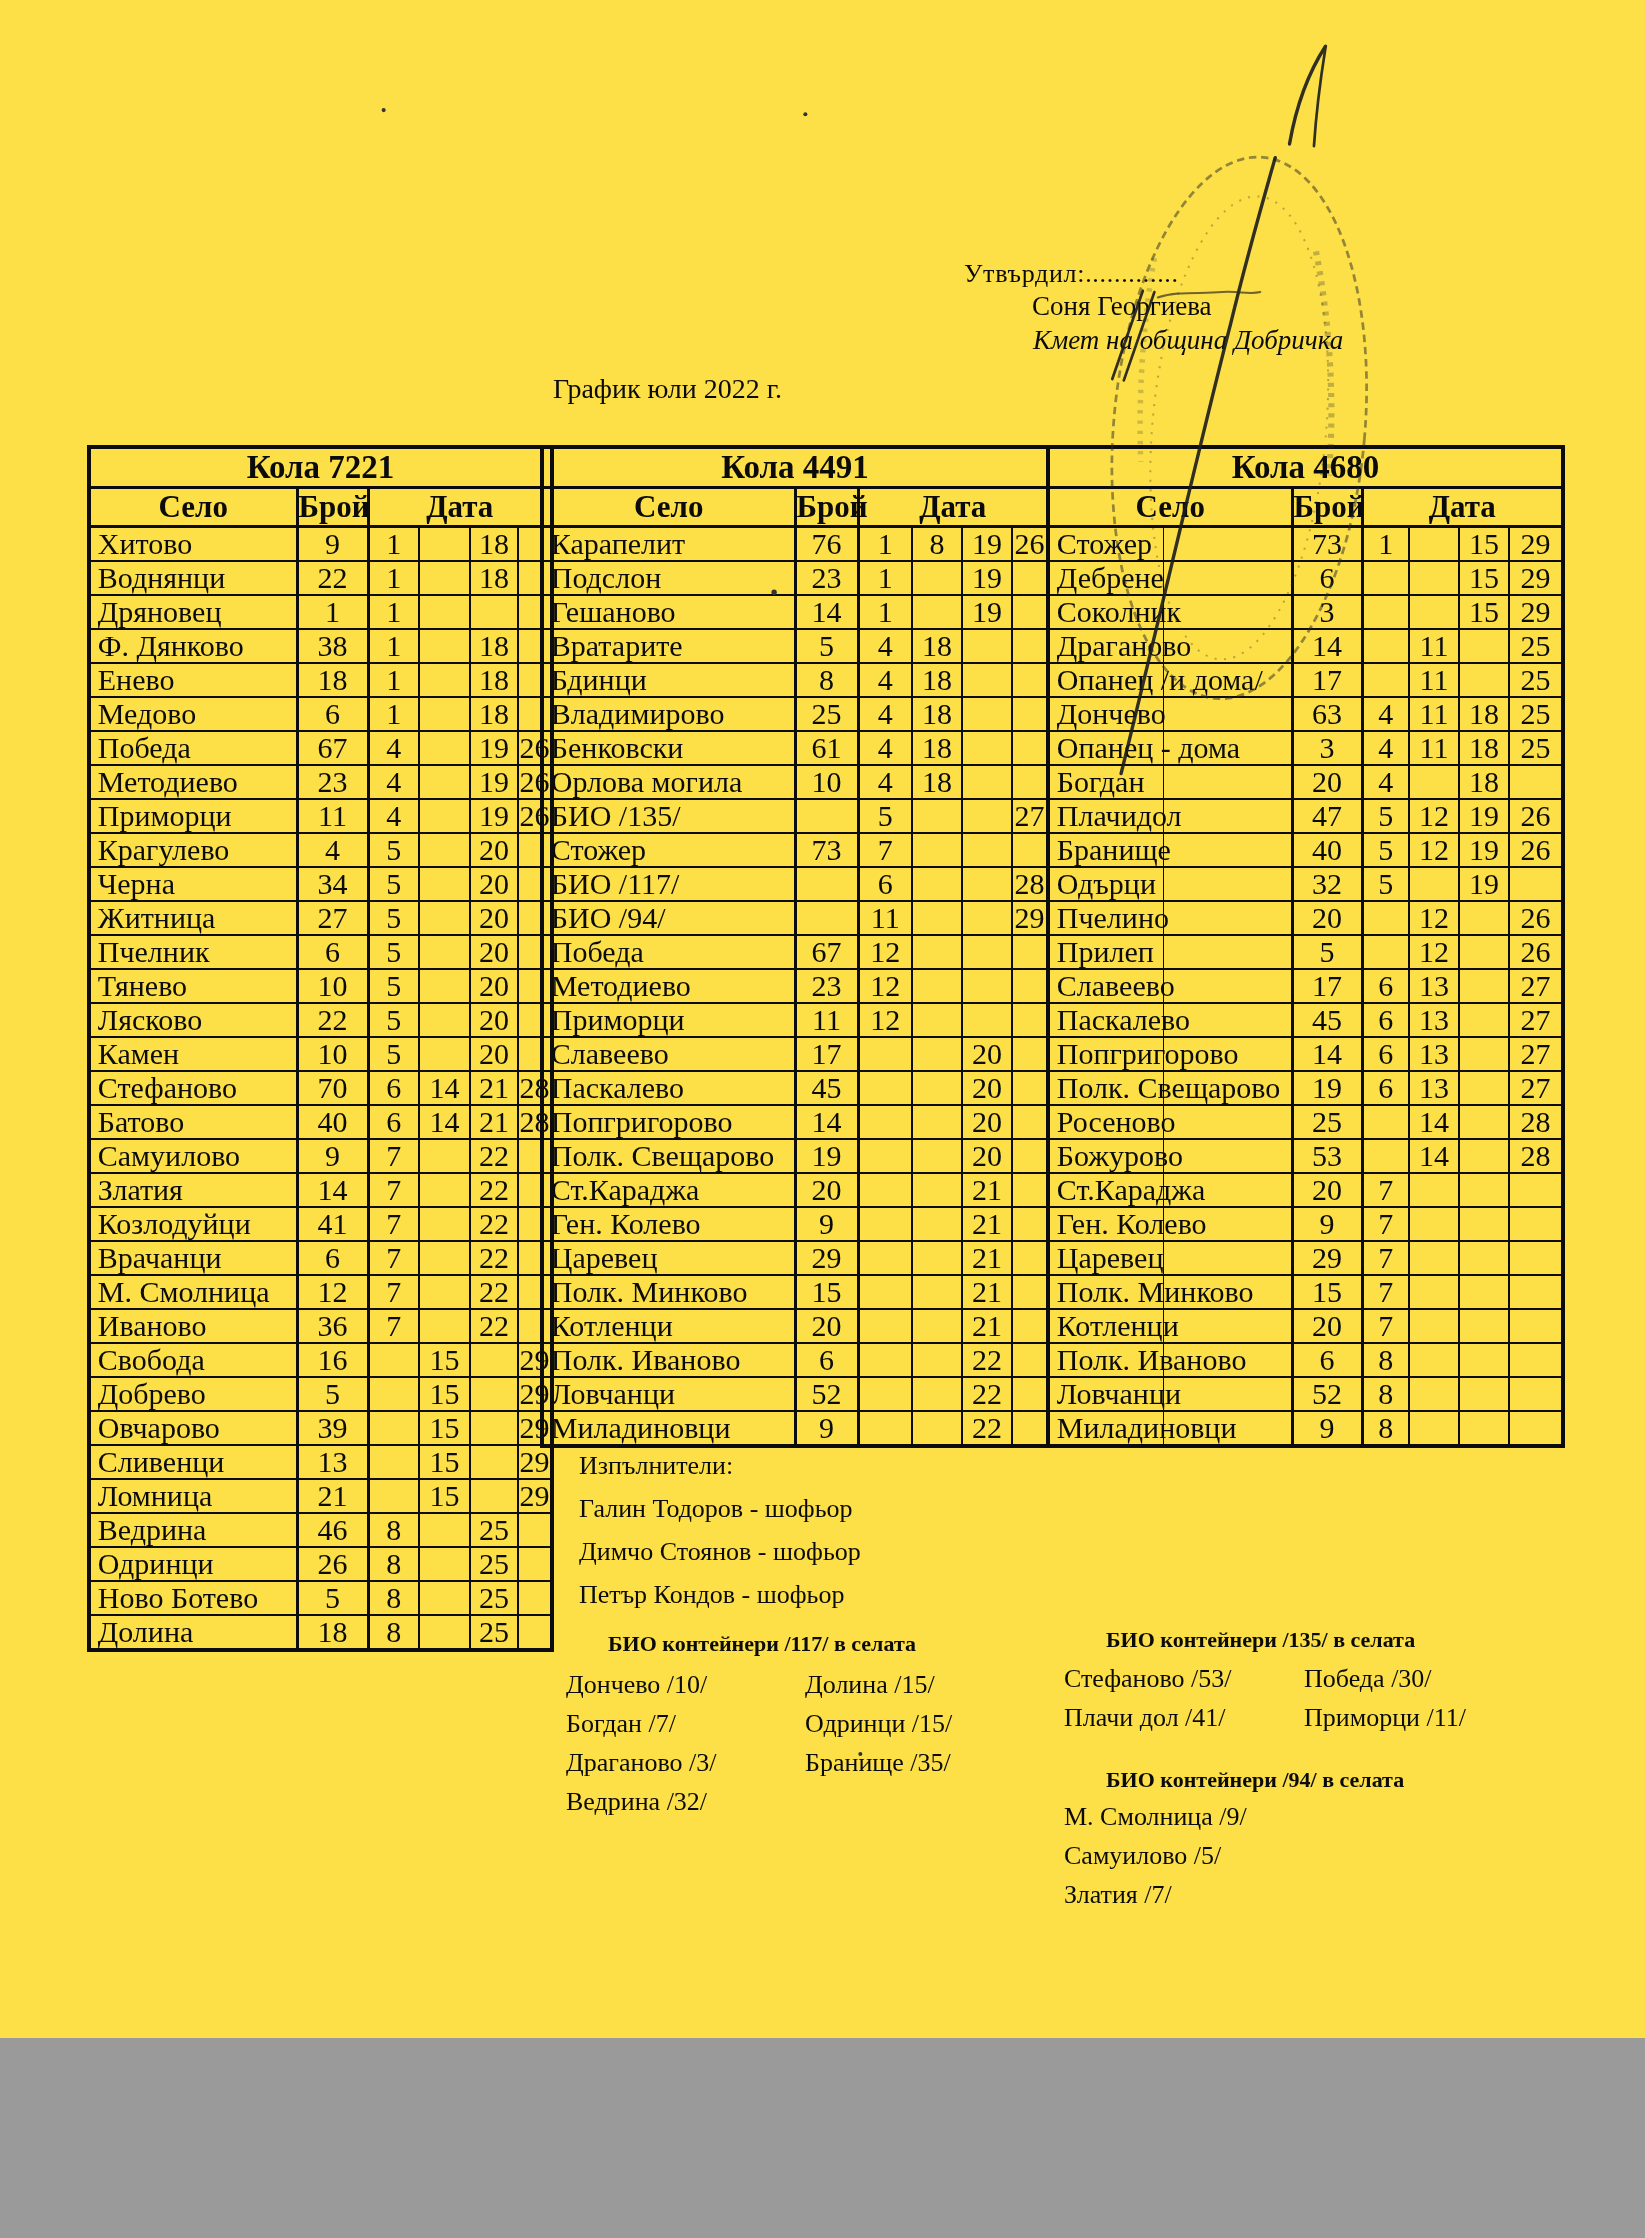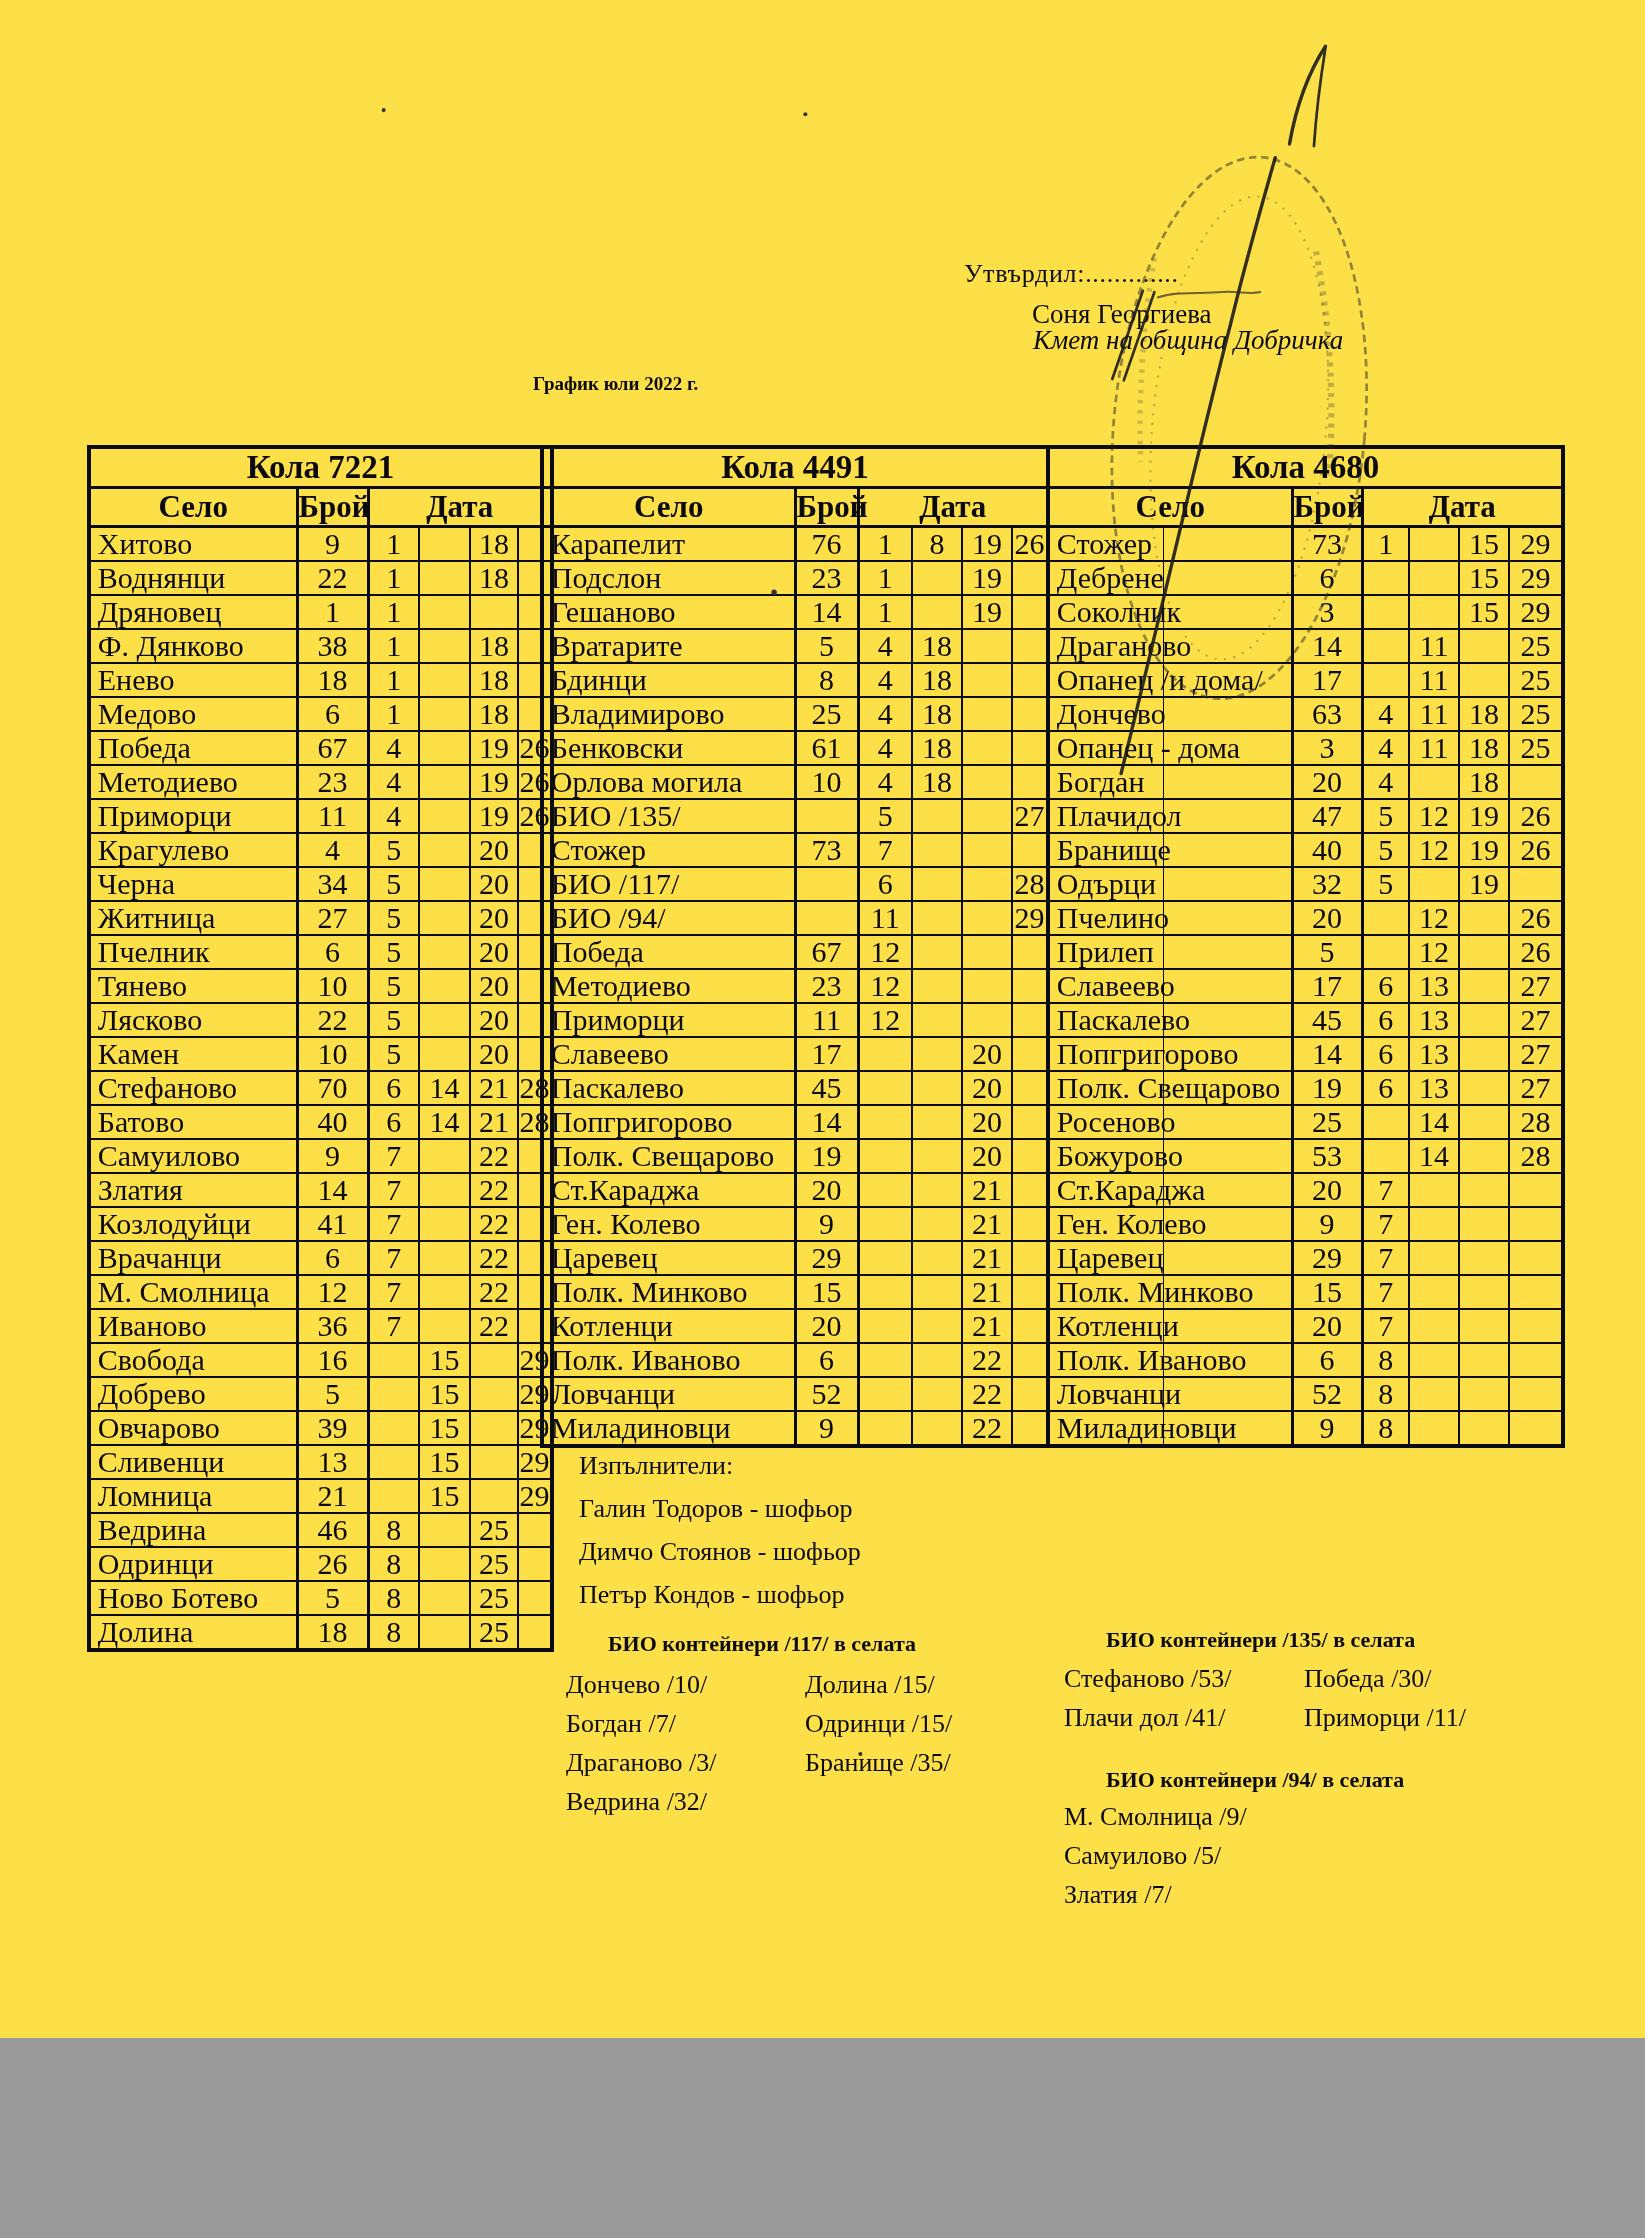--- a/index.html
+++ b/index.html
@@ -1,23 +1,23 @@
 <!DOCTYPE html>
 <html style="font-size:11px"><head>
 <meta charset="utf-8">
 <style>
   html,body{margin:0;padding:0;background:#9a9a9a;}
   .page{position:relative;width:1646px;height:2038px;background:#fde047;overflow:hidden;
         font-family:"Liberation Serif","DejaVu Serif",serif;color:#0b0b0b;}
   
   .abs{position:absolute;white-space:nowrap;}
   .approved-label{left:964px;top:259px;font-size:26px;letter-spacing:0.7px;}
-  .approved-name{left:1032px;top:299px;font-size:27px;}
+  .approved-name{left:1032px;top:291px;font-size:27px;}
   .approved-title{left:1033px;top:325px;font-size:27px;font-style:italic;}
-  .doc-title{left:533px;top:373px;font-size:19px;font-weight:bold;}
+  .doc-title{left:553px;top:373px;font-size:28px;font-weight:normal;}
   
   table.t{position:absolute;top:445px;border-collapse:collapse;table-layout:fixed;
           border:4.1px solid #0c0c0c;background:transparent;}
   .t th,.t td{border:2px solid #0c0c0c;padding:0;overflow:visible;}
   .t tr.kola th{height:36px;font-size:33px;font-weight:bold;text-align:center;border-bottom:3.4px solid #0c0c0c;}
   .t tr.hdr th{height:36px;font-size:31px;font-weight:bold;text-align:center;border-bottom:3.4px solid #0c0c0c;}
   .t tbody td{height:32px;font-size:30px;line-height:32px;}
   .t td.v{text-align:left;padding-left:6.8px;white-space:nowrap;}
   .t td.v3{border-right:1.4px solid #0c0c0c;}
   .t td.sp{border-left:1.4px solid #0c0c0c;}

